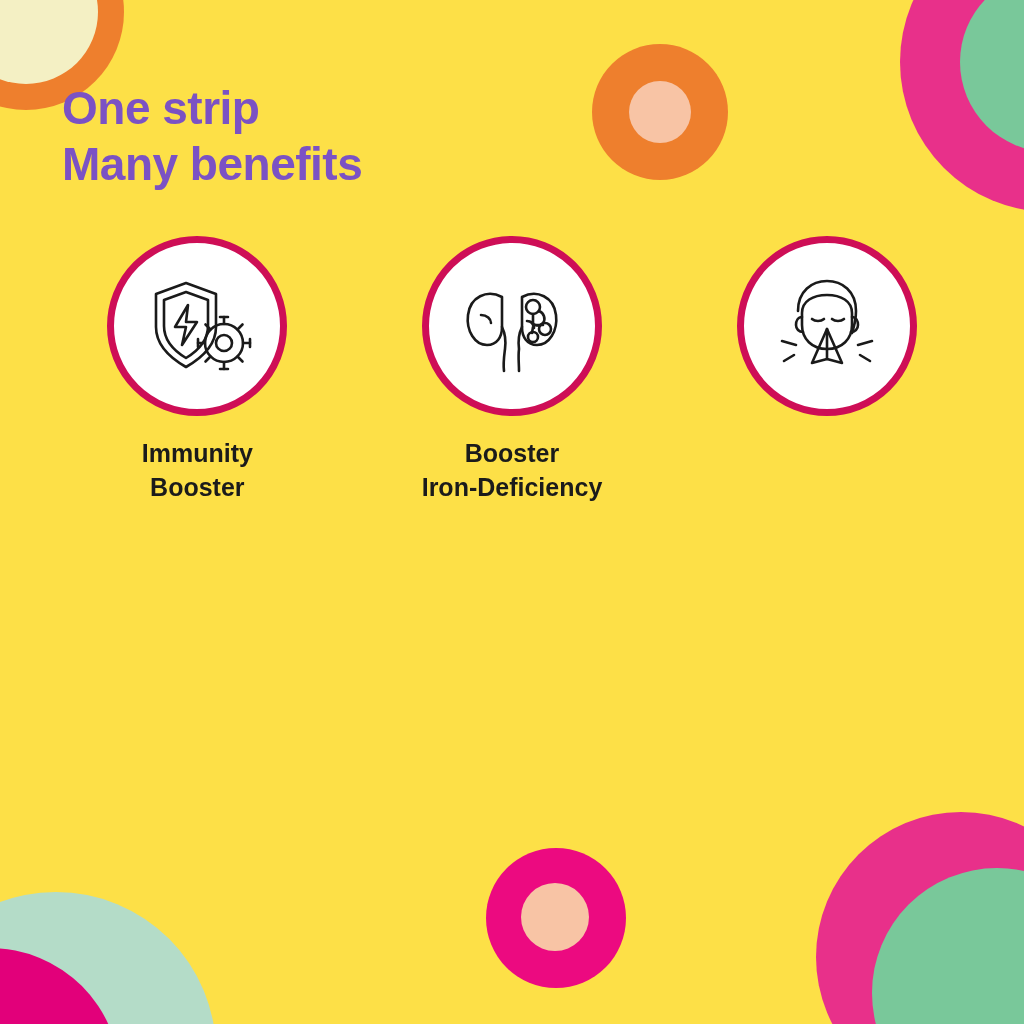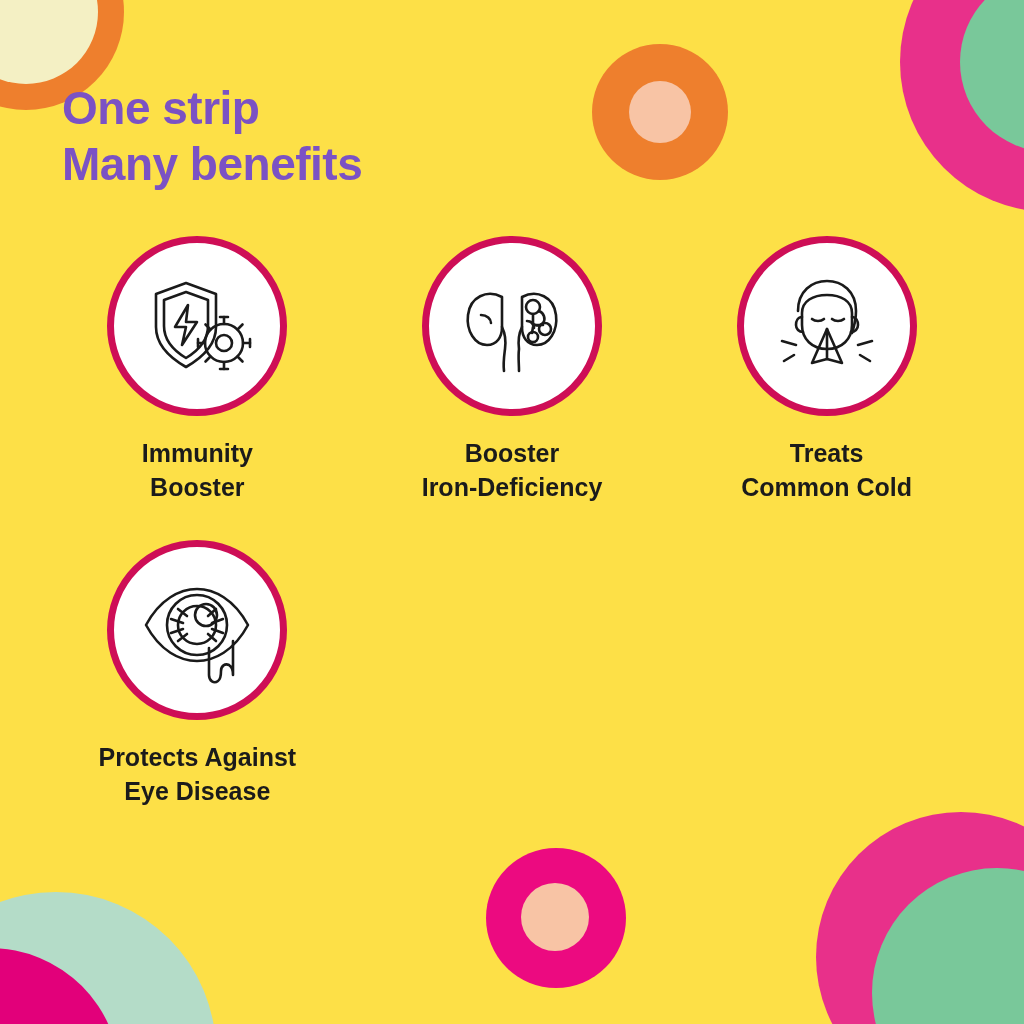--- a/index.html
+++ b/index.html
@@ -174,39 +174,18 @@
             <path d="M34 50 C30 50 28 54 28 58 C28 62 31 65 35 65"></path>
             <path d="M84 50 C88 50 90 54 90 58 C90 62 87 65 83 65"></path>
             <path d="M44 52 a8 6 0 0 0 12 0"></path>
             <path d="M64 52 a8 6 0 0 0 12 0"></path>
             <path d="M59 62 L44 96 L59 92 L74 96 Z"></path>
             <path d="M59 62 L59 92"></path>
             <path d="M28 78 L14 74 M26 88 L16 94 M90 78 L104 74 M92 88 L102 94"></path>
           </svg>
         </span>
       </div>
-      <div class="label">Treats
-Common Cold</div>
     </div>
 
 
-    <div class="cell">
-      <div class="ring">
-        <span>
-          <svg width="118" height="118" viewBox="0 0 118 118" fill="none" stroke="#1A1A1A" stroke-width="2.6" stroke-linecap="round" stroke-linejoin="round">
-            <path d="M8 54 C22 28 42 18 59 18 C76 18 96 28 110 54 C96 80 76 90 59 90
-                     C42 90 22 80 8 54 Z"></path>
-            <circle cx="59" cy="54" r="30"></circle>
-            <circle cx="59" cy="54" r="19"></circle>
-            <circle cx="68" cy="44" r="11"></circle>
-            <path d="M40 38 L49 45 M33 48 L45 52 M33 62 L45 58 M40 70 L49 63
-                     M78 38 L70 45 M85 48 L74 52 M85 62 L74 58 M78 70 L70 63"></path>
-            <path d="M71 77 L71 104 C71 110 76 113 80 110 C83 108 83 104 83 100
-                     C83 95 87 92 91 94 C94 96 95 100 95 104 L95 70"></path>
-          </svg>
-        </span>
-      </div>
-      <div class="label">Protects Against
-Eye Disease</div>
-    </div>
 
   </div>
 </div>
 
 </body></html>

